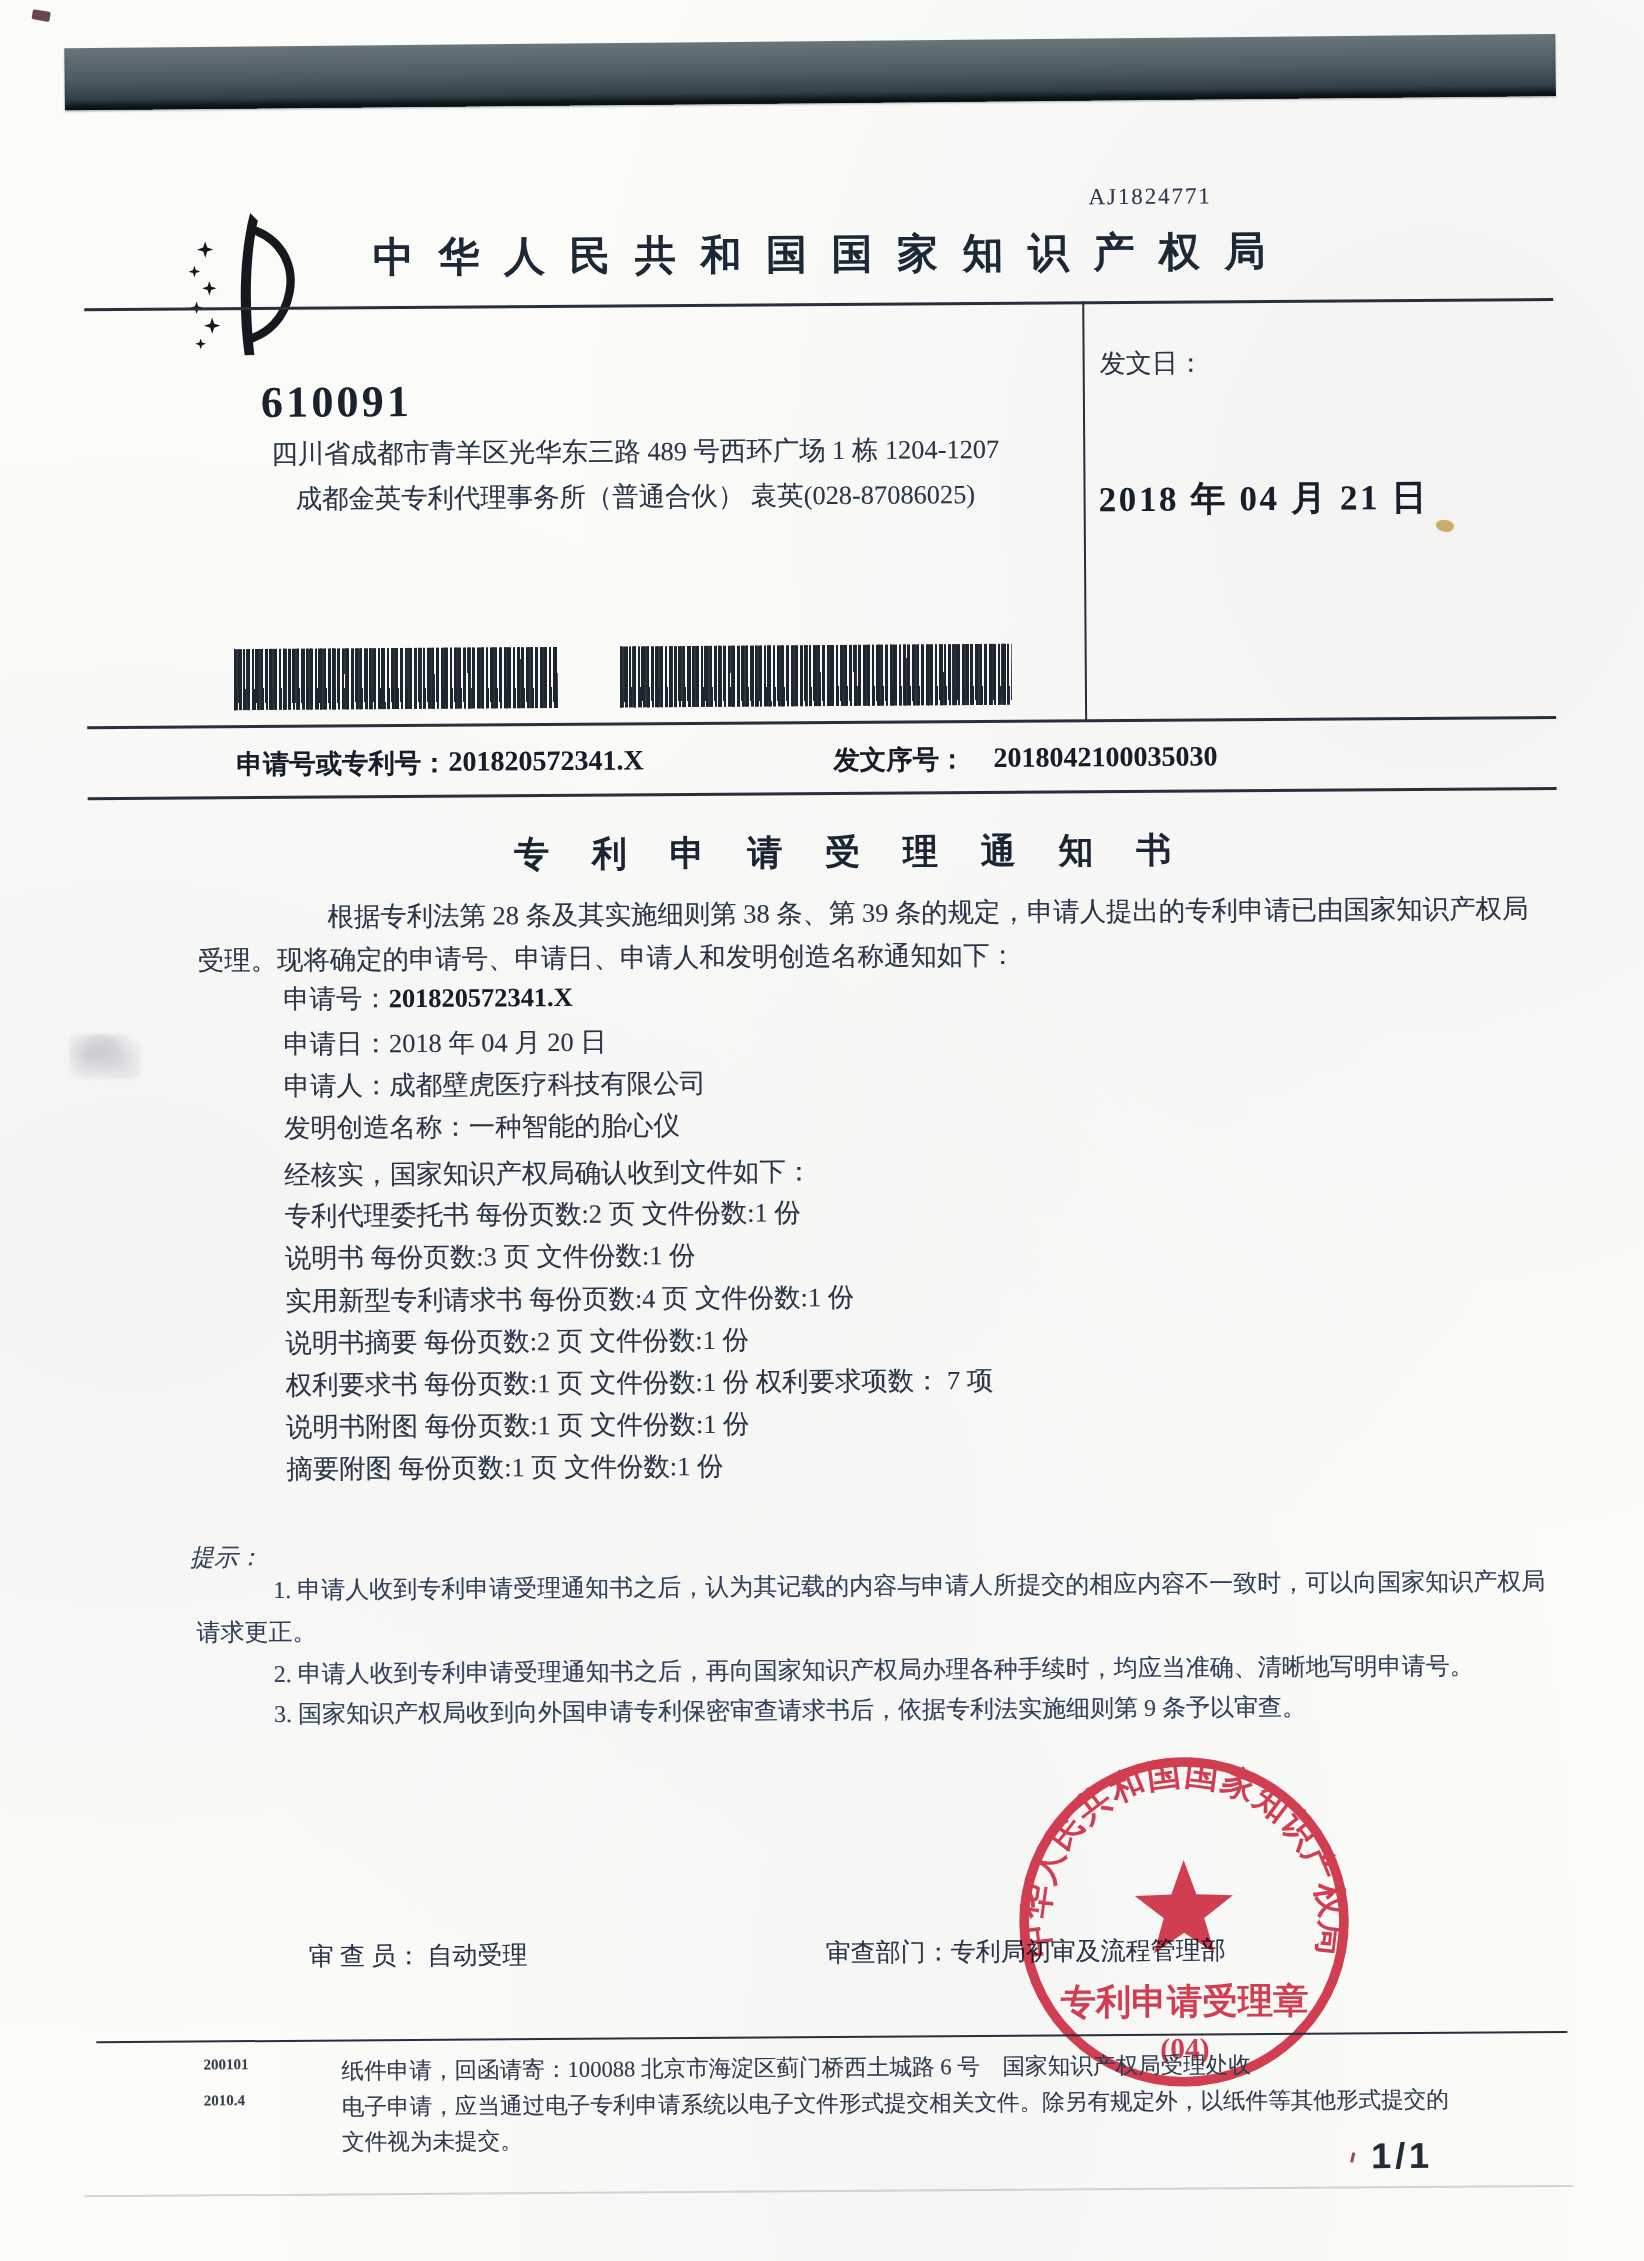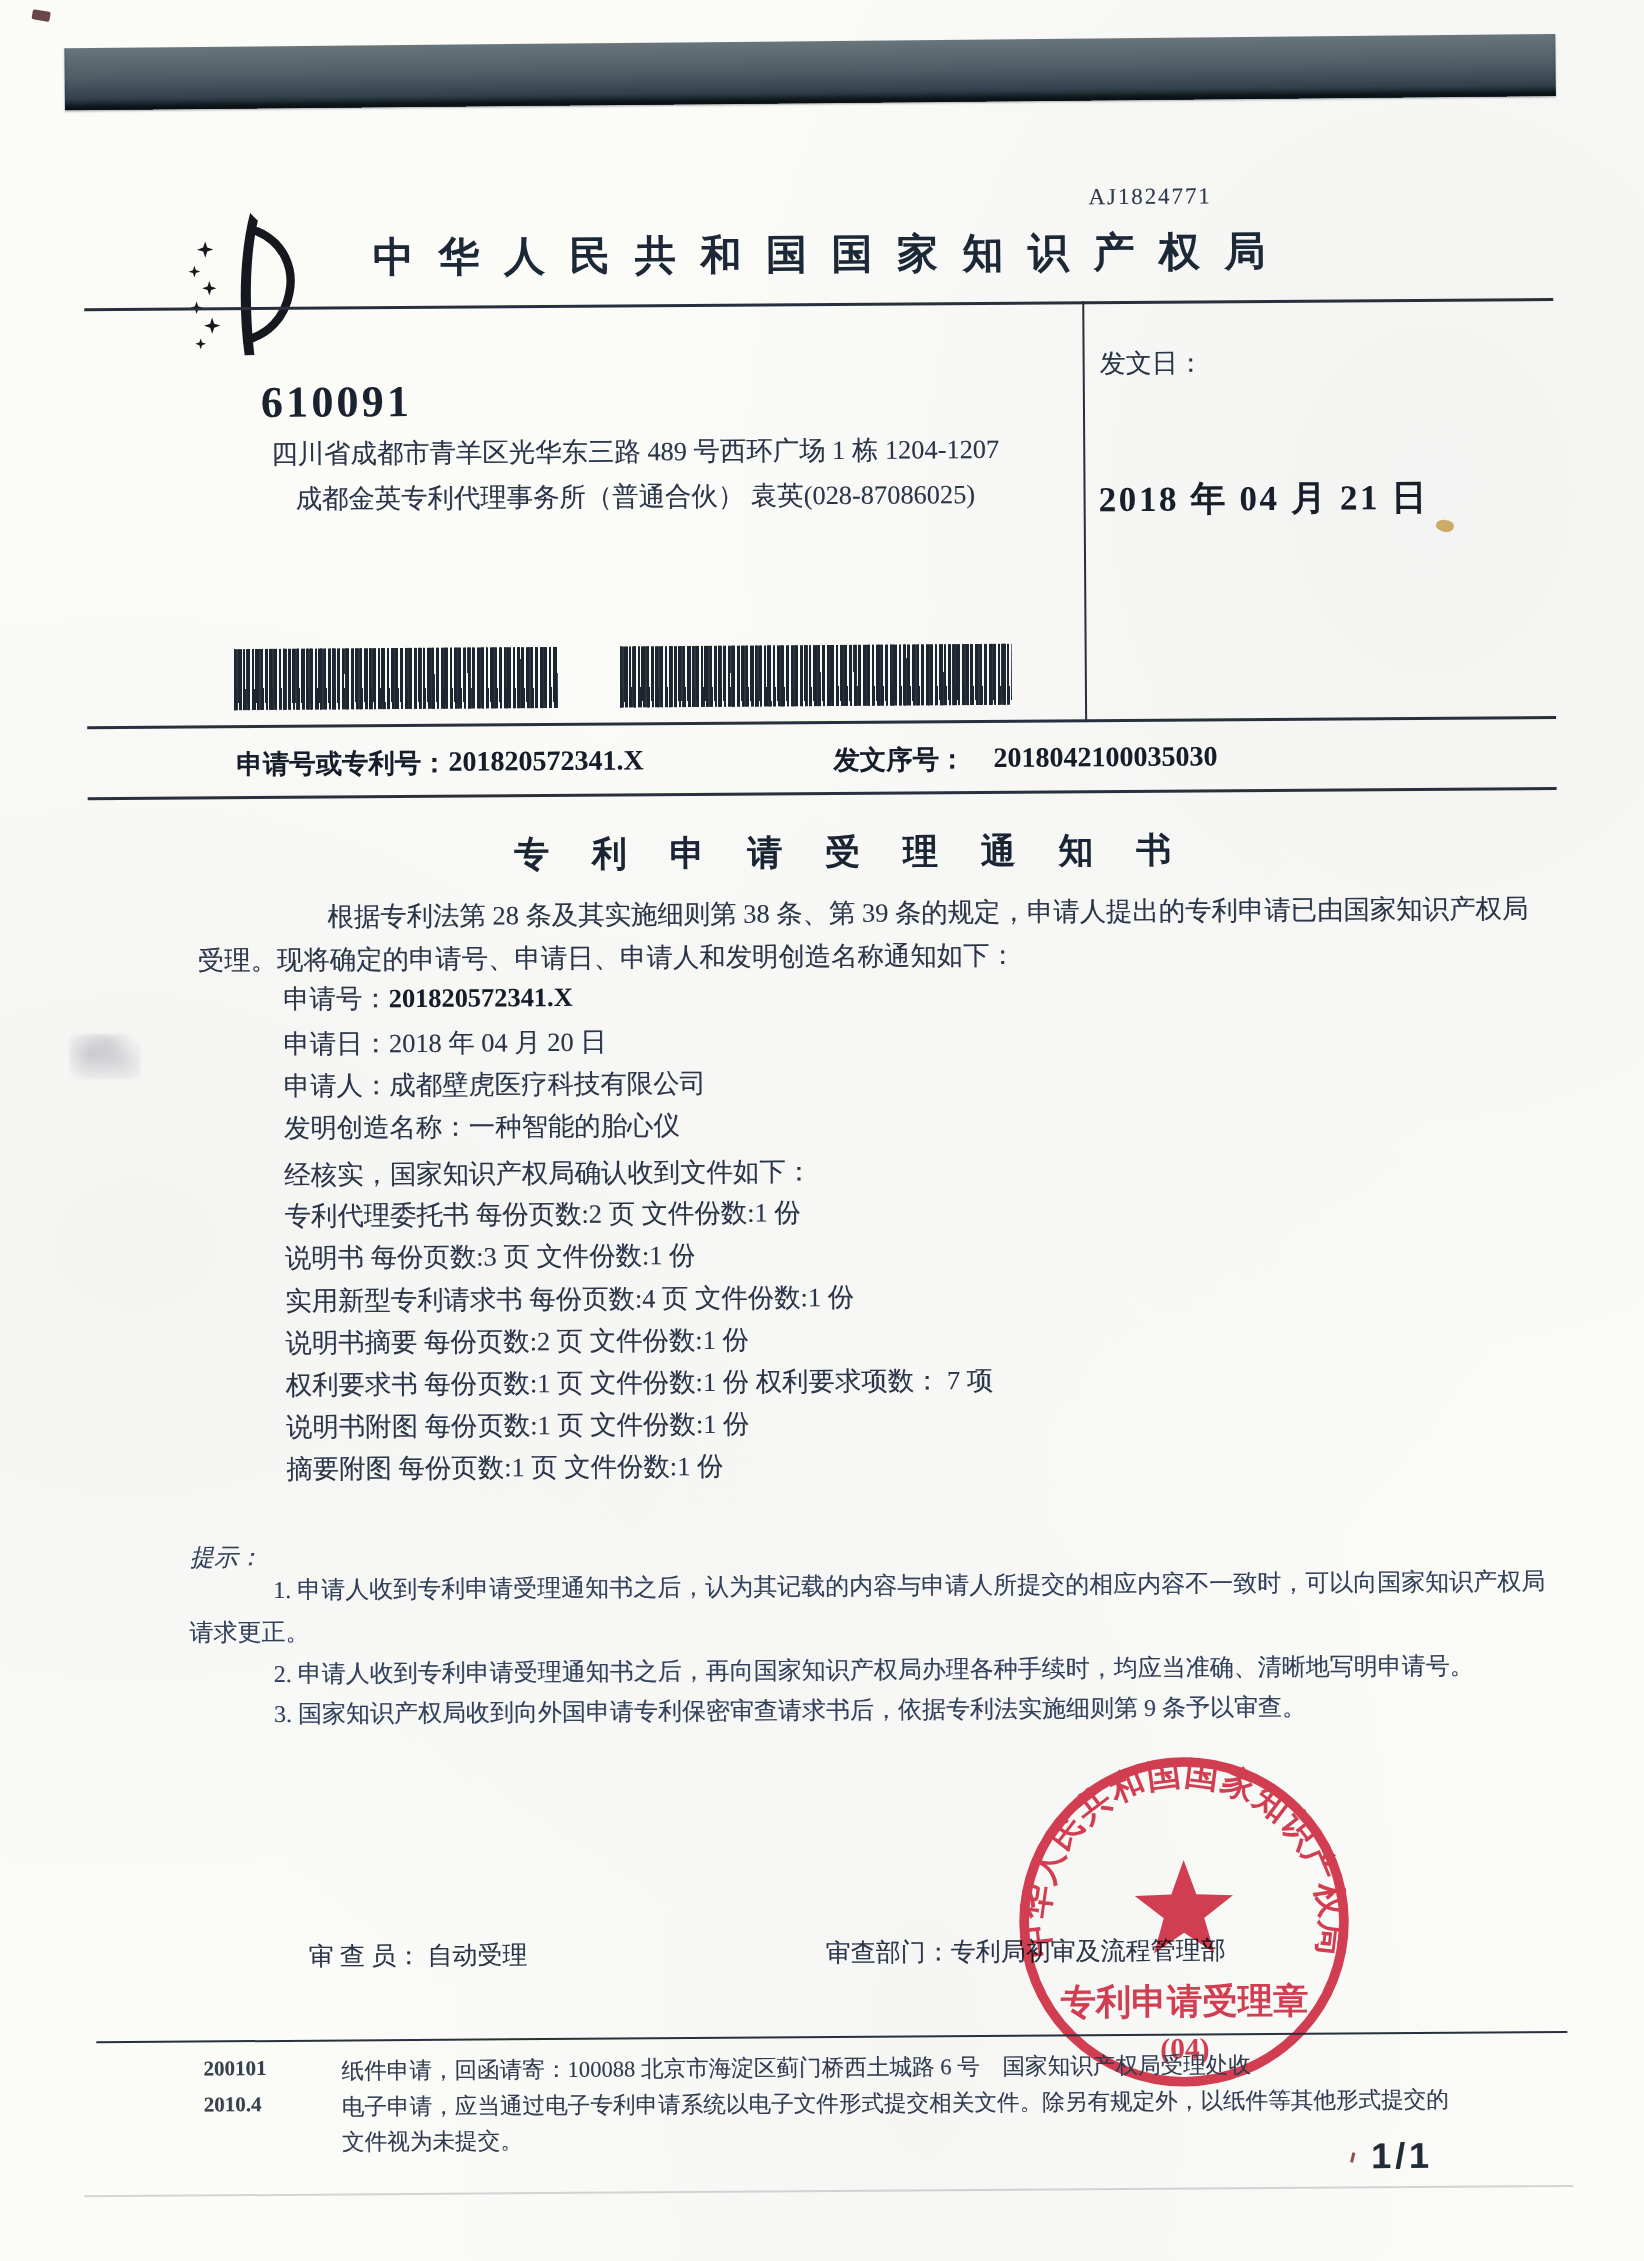--- a/index.html
+++ b/index.html
@@ -38,21 +38,21 @@
        repeating-linear-gradient(90deg,rgba(22,30,40,.9) 0 3.9px,transparent 3.9px 12.3px);}
   .bc1{left:237px;width:324px;}
   .bc2{left:623px;width:392px;}
   .approw{top:743px;font-size:26.4px;}
   .notice-title{left:516px;top:829px;font-size:35px;font-weight:bold;color:#1b2432;letter-spacing:17px;}
   .body{font-size:26.4px;}
   .tip{font-size:24px;color:#33405a;}
   .examiner{top:1936px;font-size:25px;}
   .stamp{position:absolute;left:998px;top:1745px;mix-blend-mode:multiply;opacity:.94;}
   .fsep{left:90px;top:2036px;width:1471px;height:1.9px;}
-  .fcol{font-size:21px;font-weight:bold;color:#38404a;}
+  .fcol{font-size:15px;font-weight:bold;color:#38404a;}
   .ftext{font-size:22.6px;color:#323c4e;}
   .pagenum{left:1364px;top:2139px;font-size:36px;font-weight:bold;color:#222b36;
      font-family:"Liberation Sans","DejaVu Sans",sans-serif;letter-spacing:3.9px;}
   .speck{position:absolute;left:1440px;top:524px;width:18px;height:12.3px;border-radius:60% 40% 55% 45%;
      background:#c8a45a;transform:rotate(18deg);opacity:.9;}
   .smudge{position:absolute;left:70px;top:1029px;width:71px;height:45px;filter:blur(1.3px);opacity:.5;
      background:
       radial-gradient(circle at 30% 45%, rgba(88,90,112,.55), transparent 55%),
       radial-gradient(circle at 72% 60%, rgba(88,90,112,.38), transparent 50%),
       radial-gradient(circle at 55% 20%, rgba(88,90,112,.3), transparent 45%);}
@@ -131,21 +131,21 @@
     <div class="t body" style="left:284px;top:1195px;">专利代理委托书 每份页数:2 页 文件份数:1 份</div>
     <div class="t body" style="left:284px;top:1237px;">说明书 每份页数:3 页 文件份数:1 份</div>
     <div class="t body" style="left:284px;top:1280px;">实用新型专利请求书 每份页数:4 页 文件份数:1 份</div>
     <div class="t body" style="left:284px;top:1322px;">说明书摘要 每份页数:2 页 文件份数:1 份</div>
     <div class="t body" style="left:284px;top:1364px;">权利要求书 每份页数:1 页 文件份数:1 份 权利要求项数： 7 项</div>
     <div class="t body" style="left:284px;top:1406px;">说明书附图 每份页数:1 页 文件份数:1 份</div>
     <div class="t body" style="left:284px;top:1448px;">摘要附图 每份页数:1 页 文件份数:1 份</div>
 
     <div class="t tip" style="left:187px;top:1537px;font-style:italic;">提示：</div>
     <div class="t tip" style="left:270px;top:1570px;">1. 申请人收到专利申请受理通知书之后，认为其记载的内容与申请人所提交的相应内容不一致时，可以向国家知识产权局</div>
-    <div class="t tip" style="left:186px;top:1612px;">请求更正。</div>
+    <div class="t tip" style="left:193px;top:1612px;">请求更正。</div>
     <div class="t tip" style="left:270px;top:1654px;">2. 申请人收到专利申请受理通知书之后，再向国家知识产权局办理各种手续时，均应当准确、清晰地写明申请号。</div>
     <div class="t tip" style="left:270px;top:1694px;">3. 国家知识产权局收到向外国申请专利保密审查请求书后，依据专利法实施细则第 9 条予以审查。</div>
 
     <div class="t examiner" style="left:303px;">
       <span>审 查 员：</span> <span>自动受理</span>
     </div>
     <div class="t examiner" style="left:820px;">
       <span>审查部门：</span><span>专利局初审及流程管理部</span>
     </div>
 

